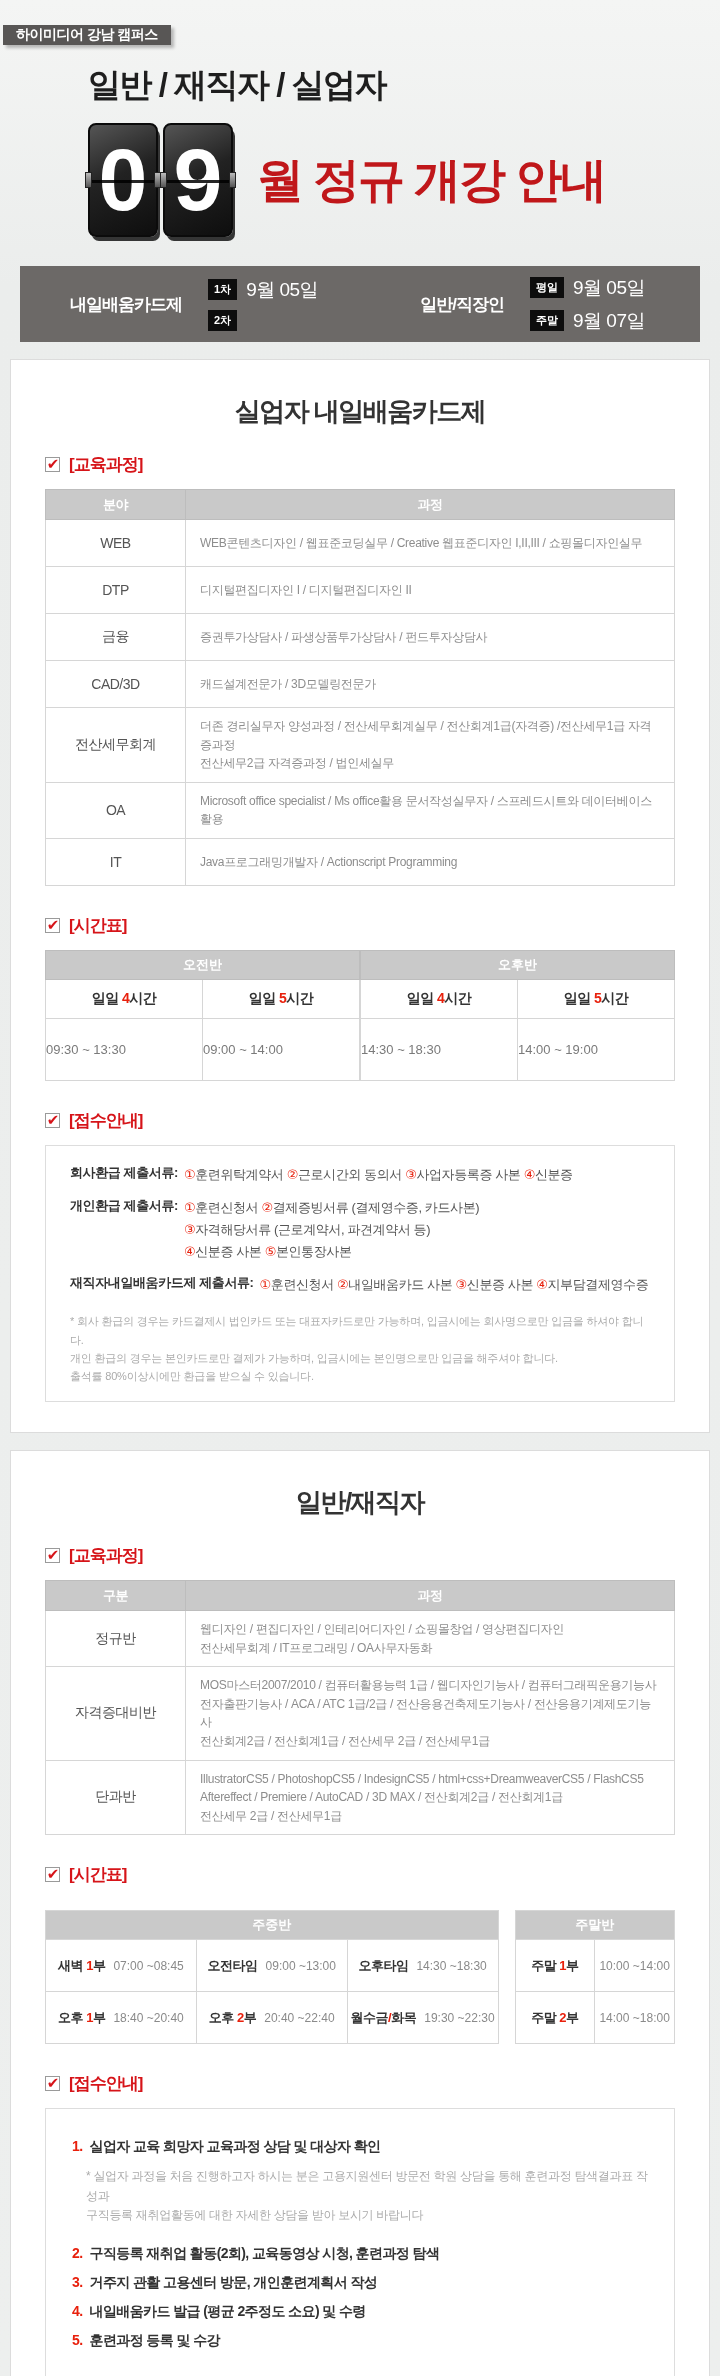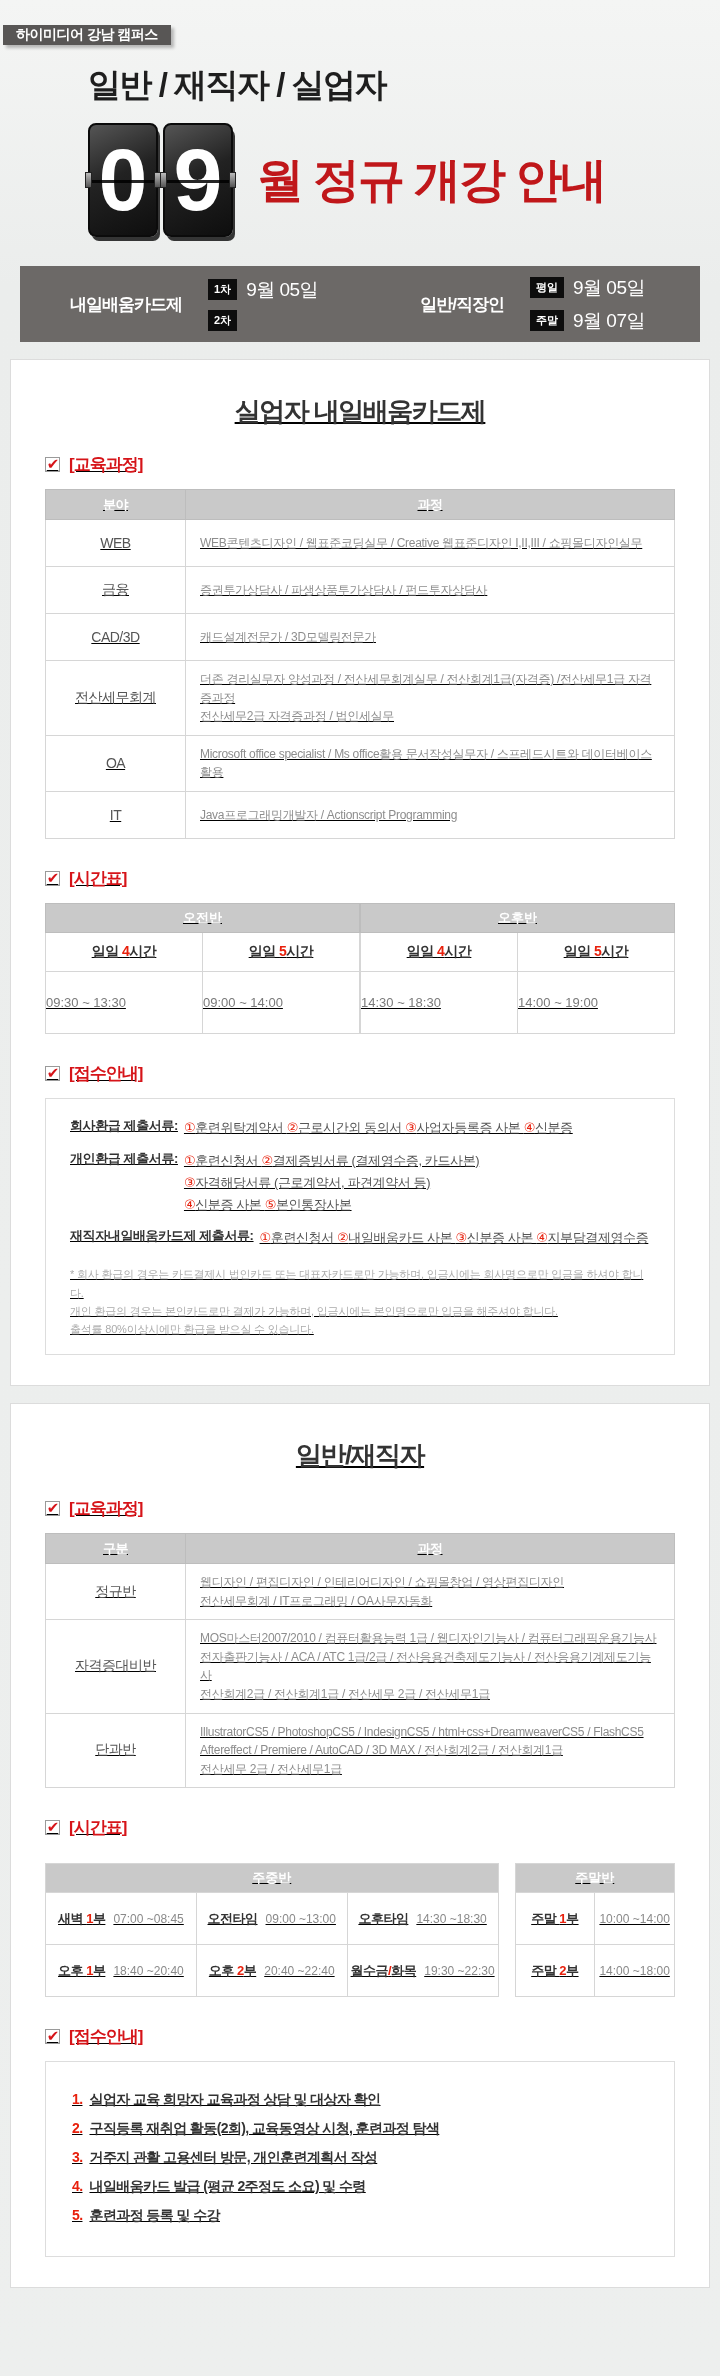--- a/index.html
+++ b/index.html
@@ -34,21 +34,21 @@
              display:flex; align-items:center; justify-content:space-between;
              color:#fff; padding:0 55px 0 50px; }
   .db-group { display:flex; align-items:center; }
   .db-label { font-size:17px; font-weight:bold; letter-spacing:-1px; }
   .db-col { margin-left:26px; display:flex; flex-direction:column; gap:7px; }
   .db-row { display:flex; align-items:center; gap:9px; min-height:22px; }
   .db-badge { background:#0d0d0d; font-size:11px; font-weight:bold; padding:3px 6px; }
   .db-date { font-size:19px; letter-spacing:-0.5px; }
 
   
-  .panel { margin:17px 10px 0; background:#fff; border:1px solid #dcdcdc; padding:26px 34px 30px;text-decoration:underline; }
+  .panel { margin:17px 10px 0; background:#fff; border:1px solid #dcdcdc; padding:26px 34px 30px; }
   .panel h2 { text-align:center; font-size:26px; color:#333; letter-spacing:-1.5px; margin:8px 0 24px; }
 
   .check-head { display:flex; align-items:center; gap:9px; font-size:17px; font-weight:bold;
                 letter-spacing:-1px; margin:28px 0 13px; }
   .check-head.first { margin-top:10px; }
   .check-head.red { color:#d61419; }
   .cb { flex:none; width:15px; height:15px; border:1px solid #9a9a9a; background:#fff;
         color:#d61419; font-size:15px; line-height:12px; text-align:center; font-weight:bold; }
 
   
@@ -169,20 +169,24 @@
           <th class="col-field">분야</th>
           <th>과정</th>
         </tr>
       </thead>
       <tbody>
         <tr>
             <td class="field">WEB</td>
             <td class="course">WEB콘텐츠디자인 / 웹표준코딩실무 / Creative 웹표준디자인 I,II,III / 쇼핑몰디자인실무</td>
           </tr>
         <tr>
+            <td class="field">DTP</td>
+            <td class="course">디지털편집디자인 I / 디지털편집디자인 II</td>
+          </tr>
+        <tr>
             <td class="field">금융</td>
             <td class="course">증권투가상담사 / 파생상품투가상담사 / 펀드투자상담사</td>
           </tr>
         <tr>
             <td class="field">CAD/3D</td>
             <td class="course">캐드설계전문가 / 3D모델링전문가</td>
           </tr>
         <tr>
             <td class="field">전산세무회계</td>
             <td class="course">더존 경리실무자 양성과정 / 전산세무회계실무 / 전산회계1급(자격증) /전산세무1급 자격증과정
@@ -384,20 +388,22 @@
 
     <div class="check-head red">
       <span class="cb">✔</span>
       <span>[접수안내]</span>
     </div>
     <div class="steps-box">
       <div class="item">
         <span class="num">1.</span>
         <span>실업자 교육 희망자 교육과정 상담 및 대상자 확인</span>
       </div>
+      <p class="item-note">* 실업자 과정을 처음 진행하고자 하시는 분은 고용지원센터 방문전 학원 상담을 통해 훈련과정 탐색결과표 작성과
+구직등록 재취업활동에 대한 자세한  상담을 받아 보시기 바랍니다</p>
       <div class="item">
         <span class="num">2.</span>
         <span>구직등록 재취업 활동(2회), 교육동영상 시청, 훈련과정 탐색</span>
       </div>
       <div class="item">
         <span class="num">3.</span>
         <span>거주지 관활 고용센터 방문, 개인훈련계획서 작성</span>
       </div>
       <div class="item">
         <span class="num">4.</span>

